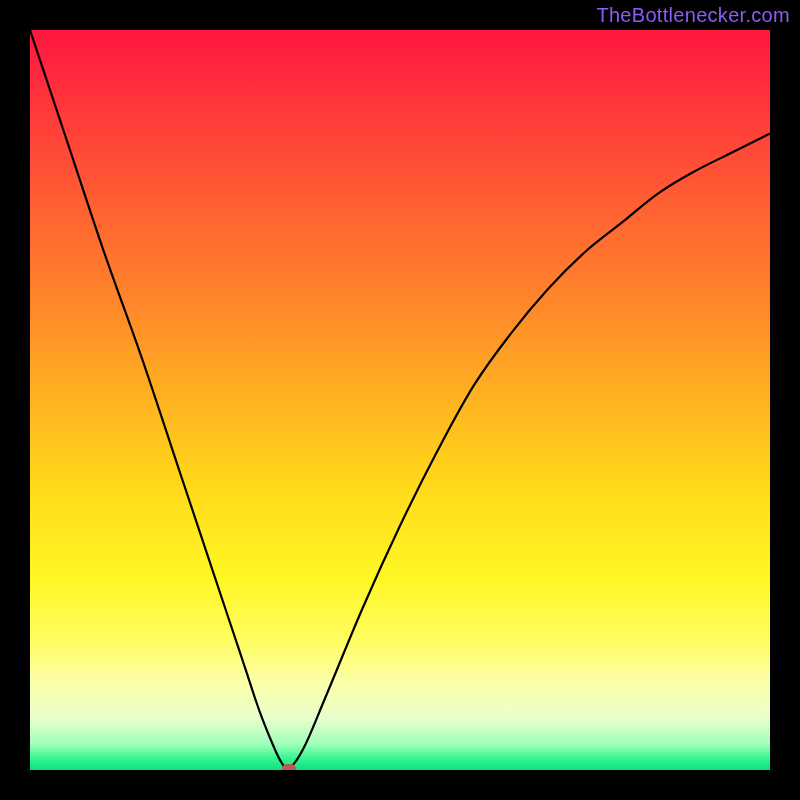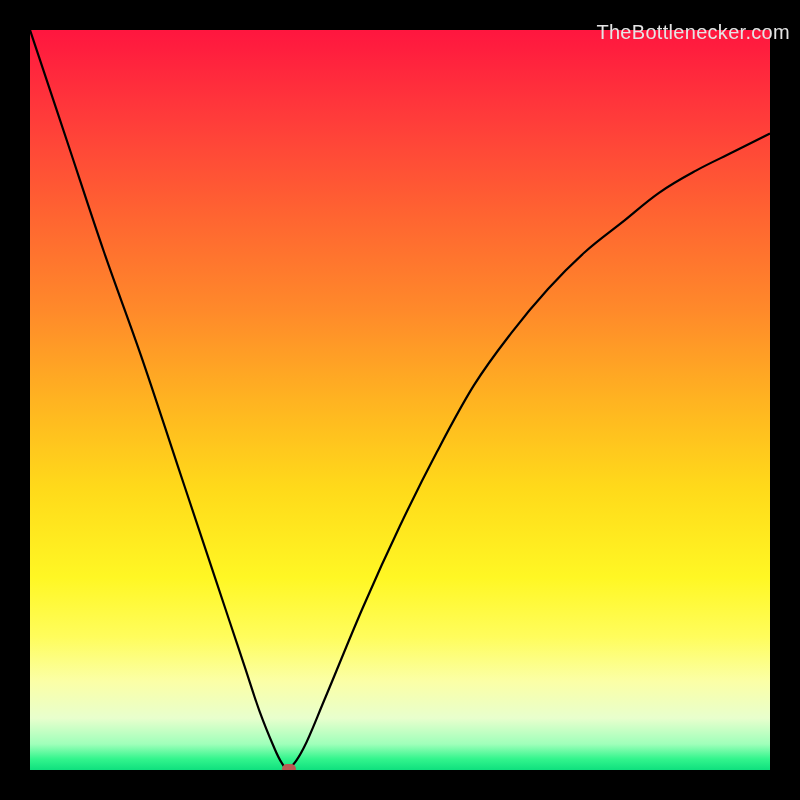--- a/index.html
+++ b/index.html
@@ -4,23 +4,23 @@
 <style>
   * { margin: 0; padding: 0; box-sizing: border-box; }
   html, body { width: 800px; height: 800px; overflow: hidden; }
   body {
     background: #000;
     font-family: Arial, Helvetica, sans-serif;
     position: relative;
   }
   .watermark {
     position: absolute;
-    top: 21px;
+    top: 4px;
     right: 10px;
-    color: #e5e5e5;
+    color: #8b5cf6;
     font-size: 20px;
     font-weight: 500;
     letter-spacing: 0.3px;
     z-index: 10;
   }
   .frame {
     position: absolute;
     inset: 0;
     background: #000;
   }

